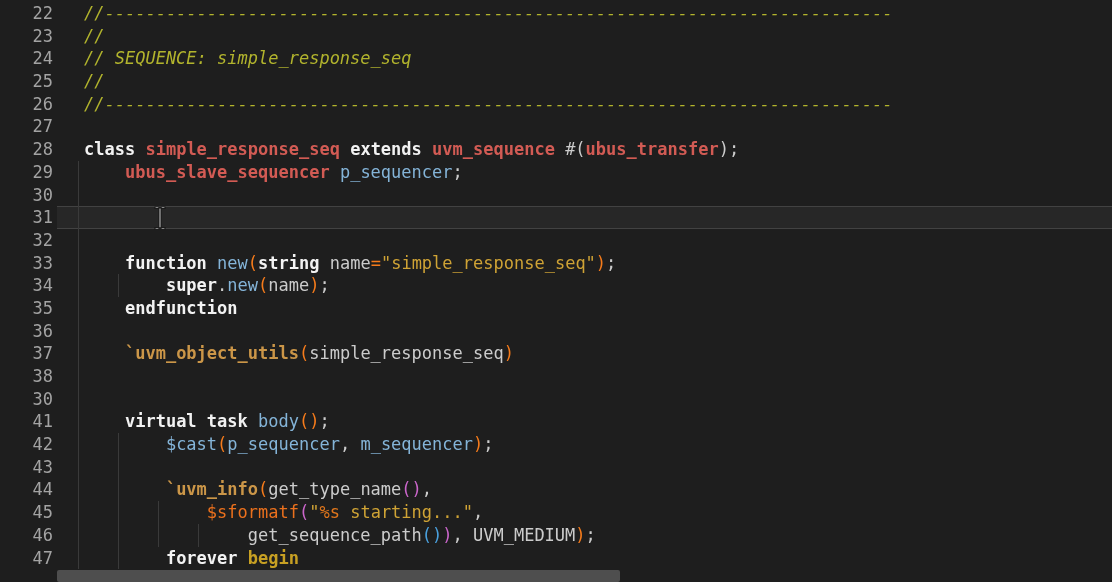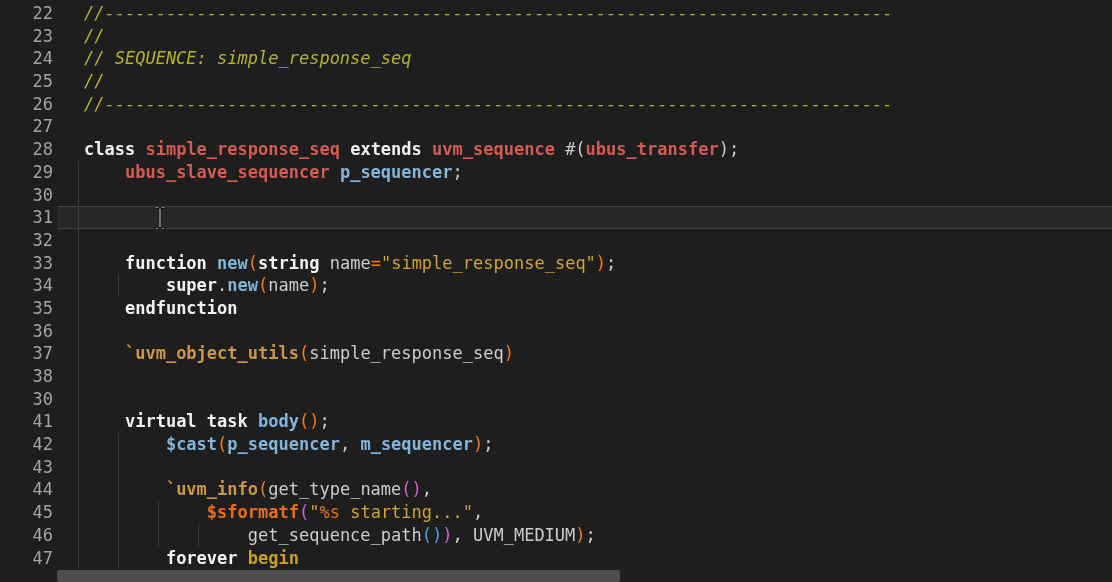--- a/index.html
+++ b/index.html
@@ -21,26 +21,26 @@
     background:var(--curbg,#272727);
     border-top:1px solid var(--curln,#424242);
     border-bottom:1px solid var(--curln,#424242);
   }
   .row .ln,.row .code{position:relative;z-index:2;}
   .guide{position:absolute;top:0;bottom:0;width:1px;background:var(--guide,#3a3a3a);z-index:1;}
   
   .com{color:var(--com,#b2b42d);font-style:italic;}
   .kw{color:var(--kw,#f2f2f2);font-weight:bold;}
   .type{color:var(--type,#d25b54);font-weight:bold;}
-  .fn{color:var(--fn,#84b4d8);font-weight:bold;}
+  .fn{color:var(--fn,#84b4d8);}
   .txt{color:var(--txt,#cccccc);}
   .str{color:var(--str,#cfa335);}
   .fmt{color:var(--fmt,#e0761c);}
   .mac{color:var(--mac,#cb9648);font-weight:bold;}
-  .sys{color:var(--sys,#ea701d);font-weight:bold;margin-top:12px;}
+  .sys{color:var(--sys,#ea701d);font-weight:normal;margin-top:12px;}
   .beg{color:var(--beg,#c7a023);font-weight:bold;}
   .b1{color:var(--b1,#f57b1b);}
   .b2{color:var(--b2,#cb66cb);}
   .b3{color:var(--b3,#4aa0dd);}
   #hscrollbar{
     position:absolute;height:12px;background:var(--scrollbar,#4e4e4e);
     border-radius:2px;z-index:1;
   }
   #mouse-cursor{position:absolute;z-index:5;pointer-events:none;}
 </style>

